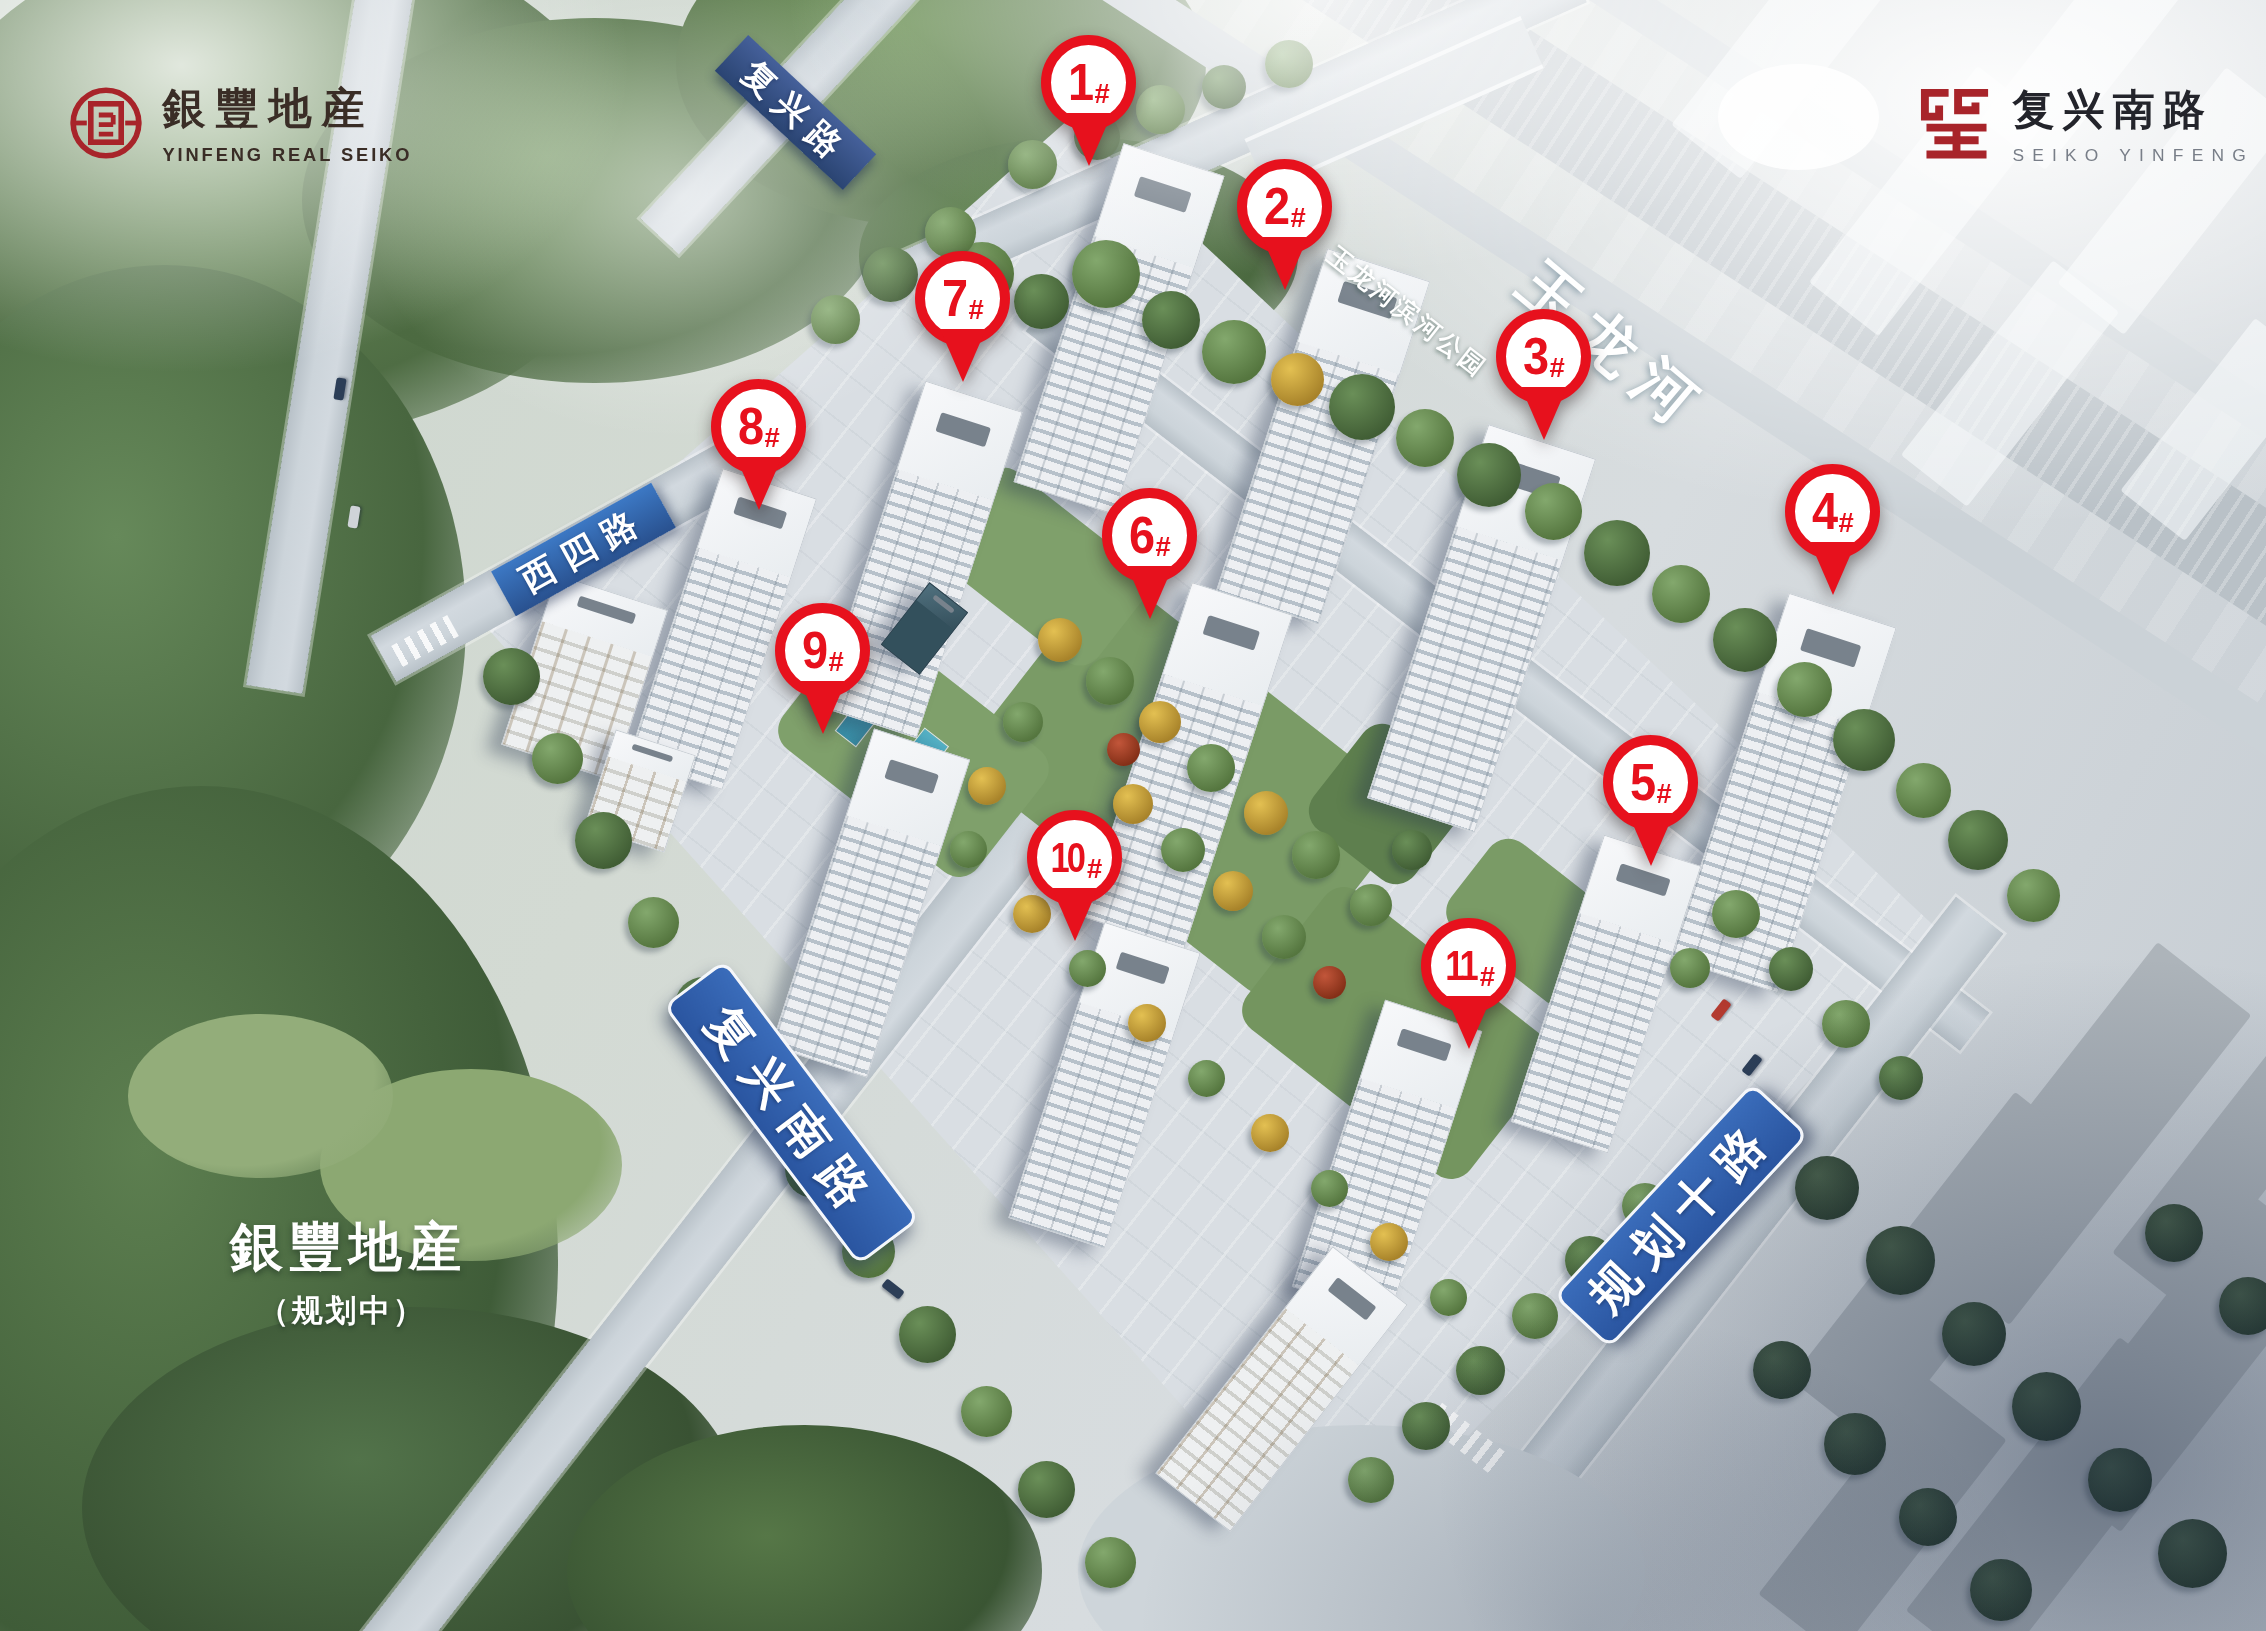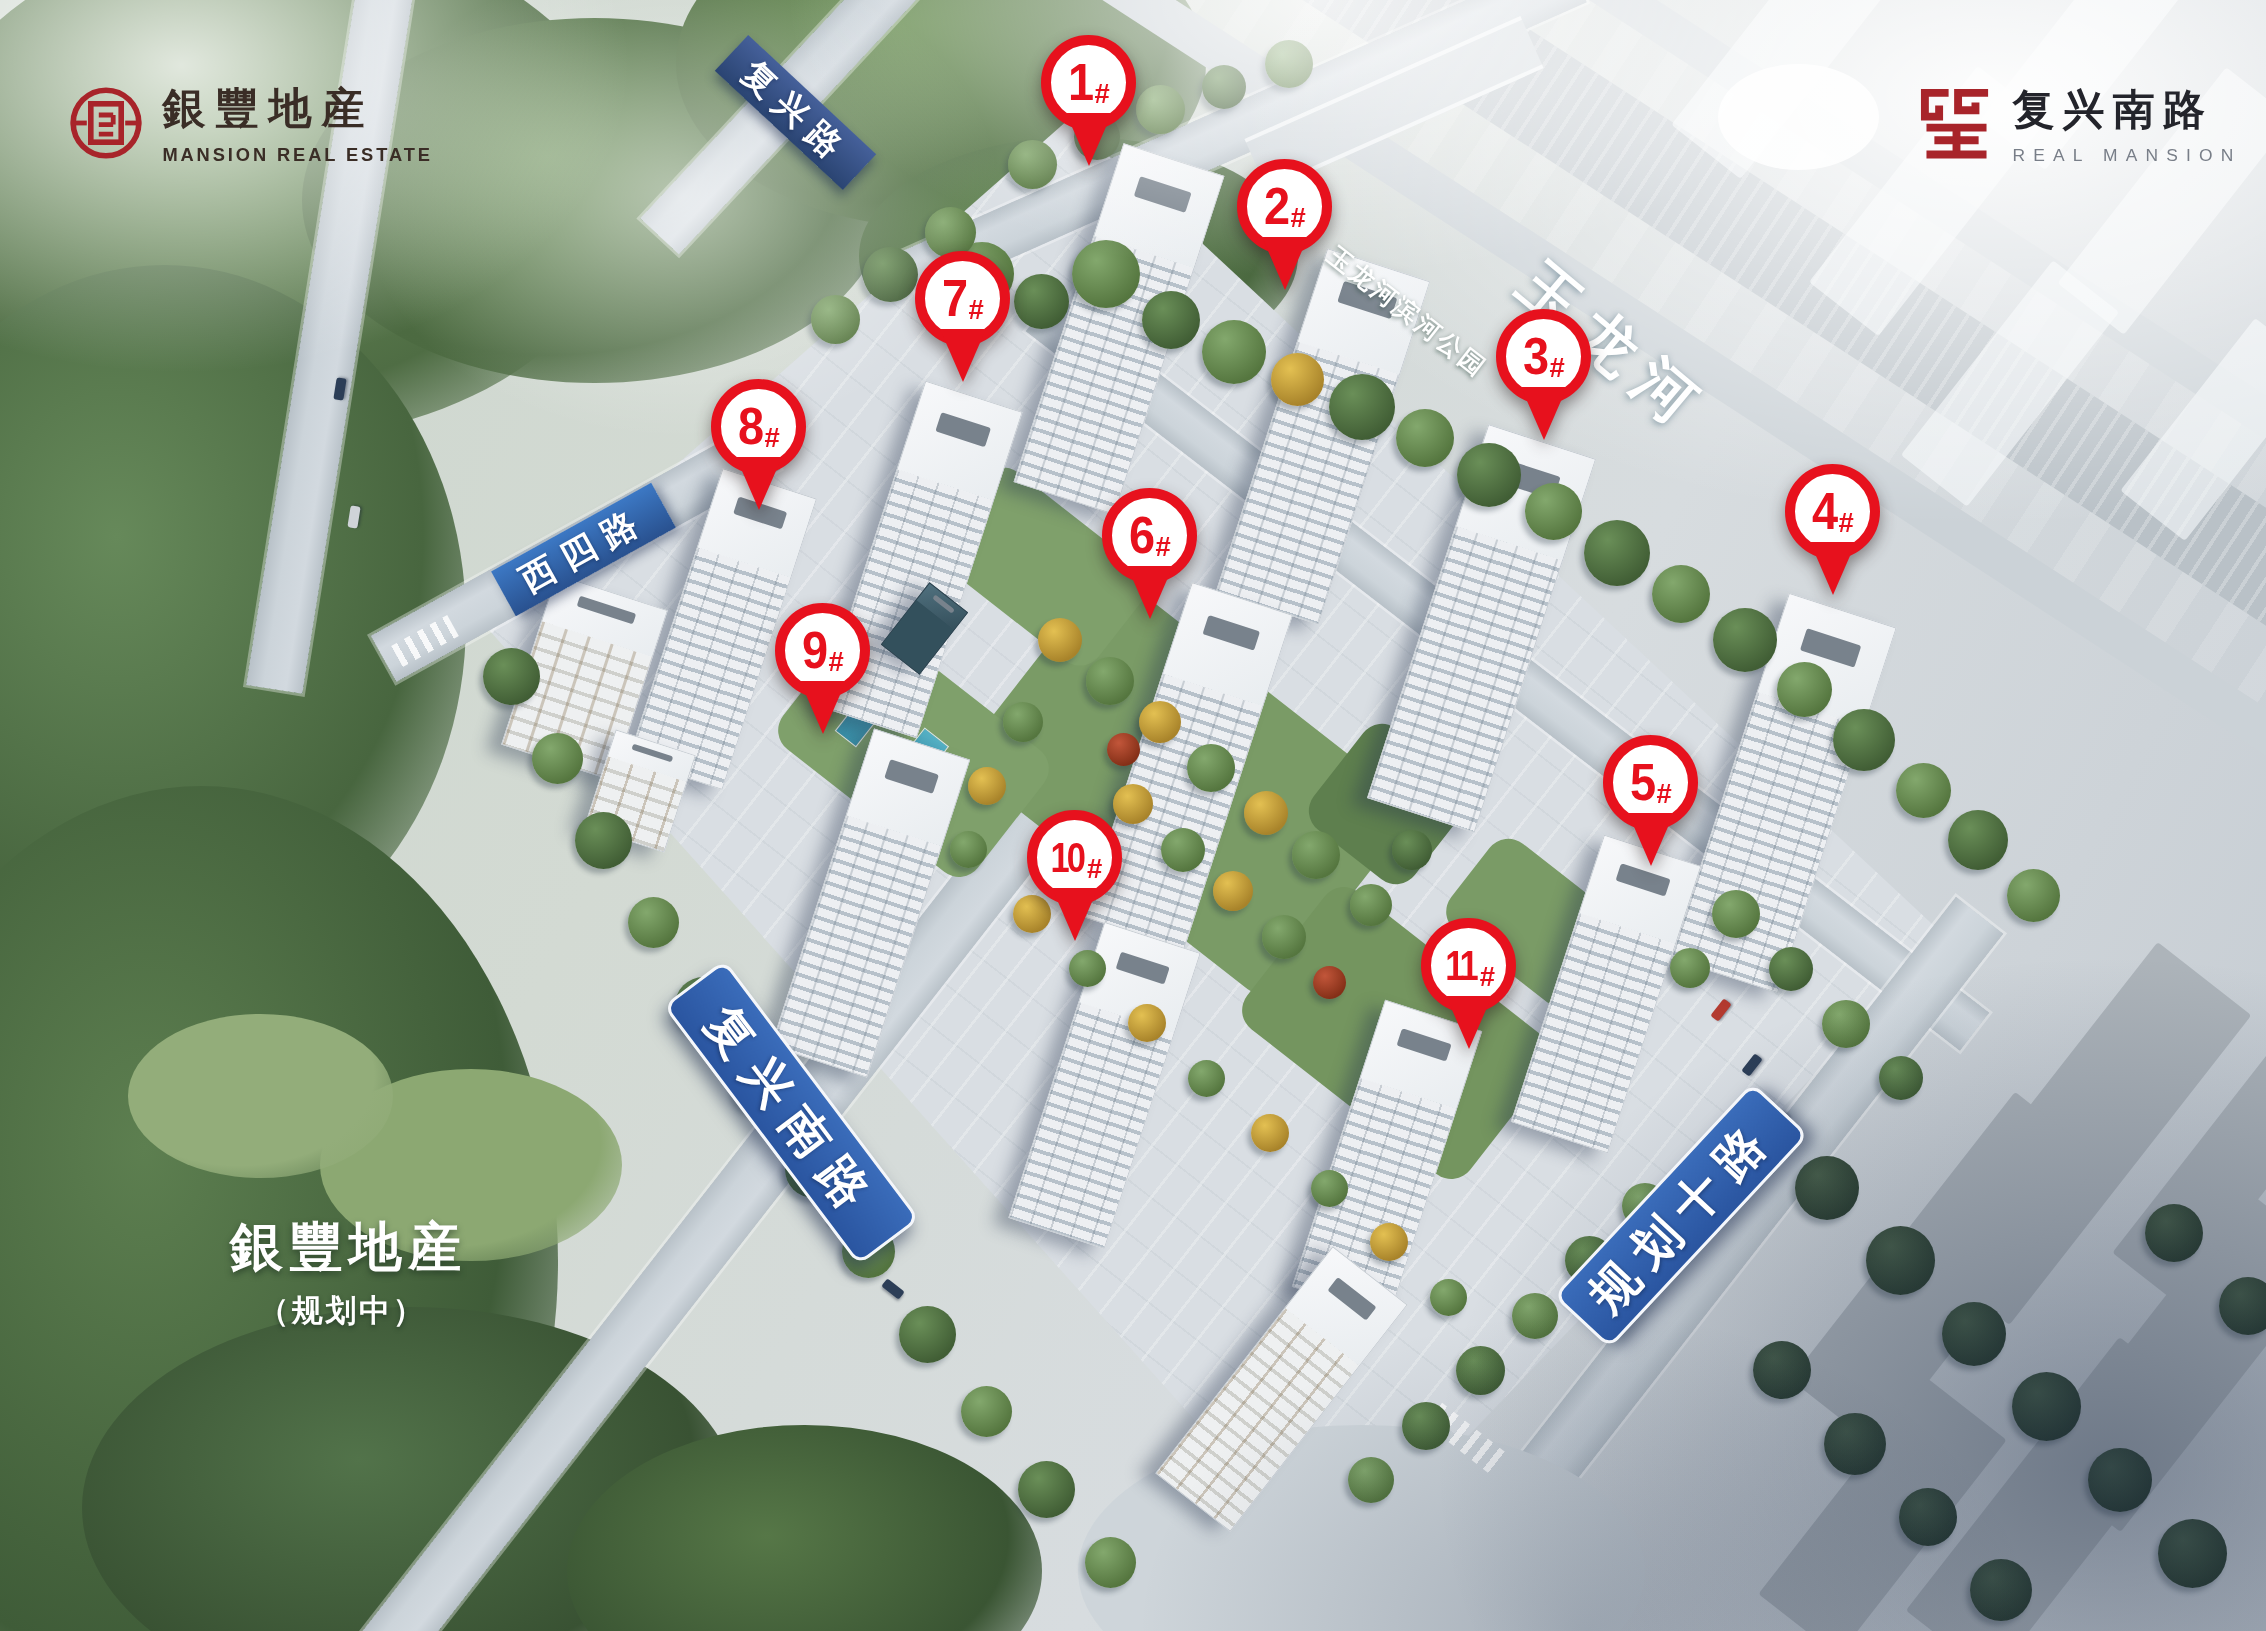--- a/index.html
+++ b/index.html
@@ -424,29 +424,29 @@
   <div class="logo" id="logo-left" style="left:66px;top:80px;">
     <svg width="80" height="80" viewBox="0 0 100 100">
       <circle cx="50" cy="50" r="41" fill="none" stroke="#a8242a" stroke-width="7"></circle>
       <line x1="6" y1="50" x2="26" y2="50" stroke="#a8242a" stroke-width="6"></line>
       <line x1="74" y1="50" x2="94" y2="50" stroke="#a8242a" stroke-width="6"></line>
       <rect x="31" y="26" width="38" height="48" fill="none" stroke="#a8242a" stroke-width="7"></rect>
       <path d="M41 40 H59 M41 52 H59 M41 64 H59 M59 40 V52" fill="none" stroke="#a8242a" stroke-width="6"></path>
     </svg>
     <div class="txt">
       <span class="cn">銀豐地産</span>
-      <span class="en">MANSION REAL ESTATE</span>
+      <span class="en">YINFENG REAL SEIKO</span>
     </div>
   </div>
   <div class="logo" id="logo-right" style="left:1917px;top:82px;">
     <svg width="79" height="79" viewBox="0 0 100 100">
       <path d="M40 10 H10 V40 H28 V26" fill="none" stroke="#a8242a" stroke-width="10"></path>
       <path d="M90 10 H52 V32 H74 V22" fill="none" stroke="#a8242a" stroke-width="10"></path>
       <path d="M12 54 H88 M22 70 H78 M12 88 H88 M50 54 V88" fill="none" stroke="#a8242a" stroke-width="10"></path>
     </svg>
     <div class="txt">
       <span class="cn">复兴南路</span>
-      <span class="en">REAL MANSION</span>
+      <span class="en">SEIKO YINFENG</span>
     </div>
   </div>
 
 </div>
 
 
 </body></html>

